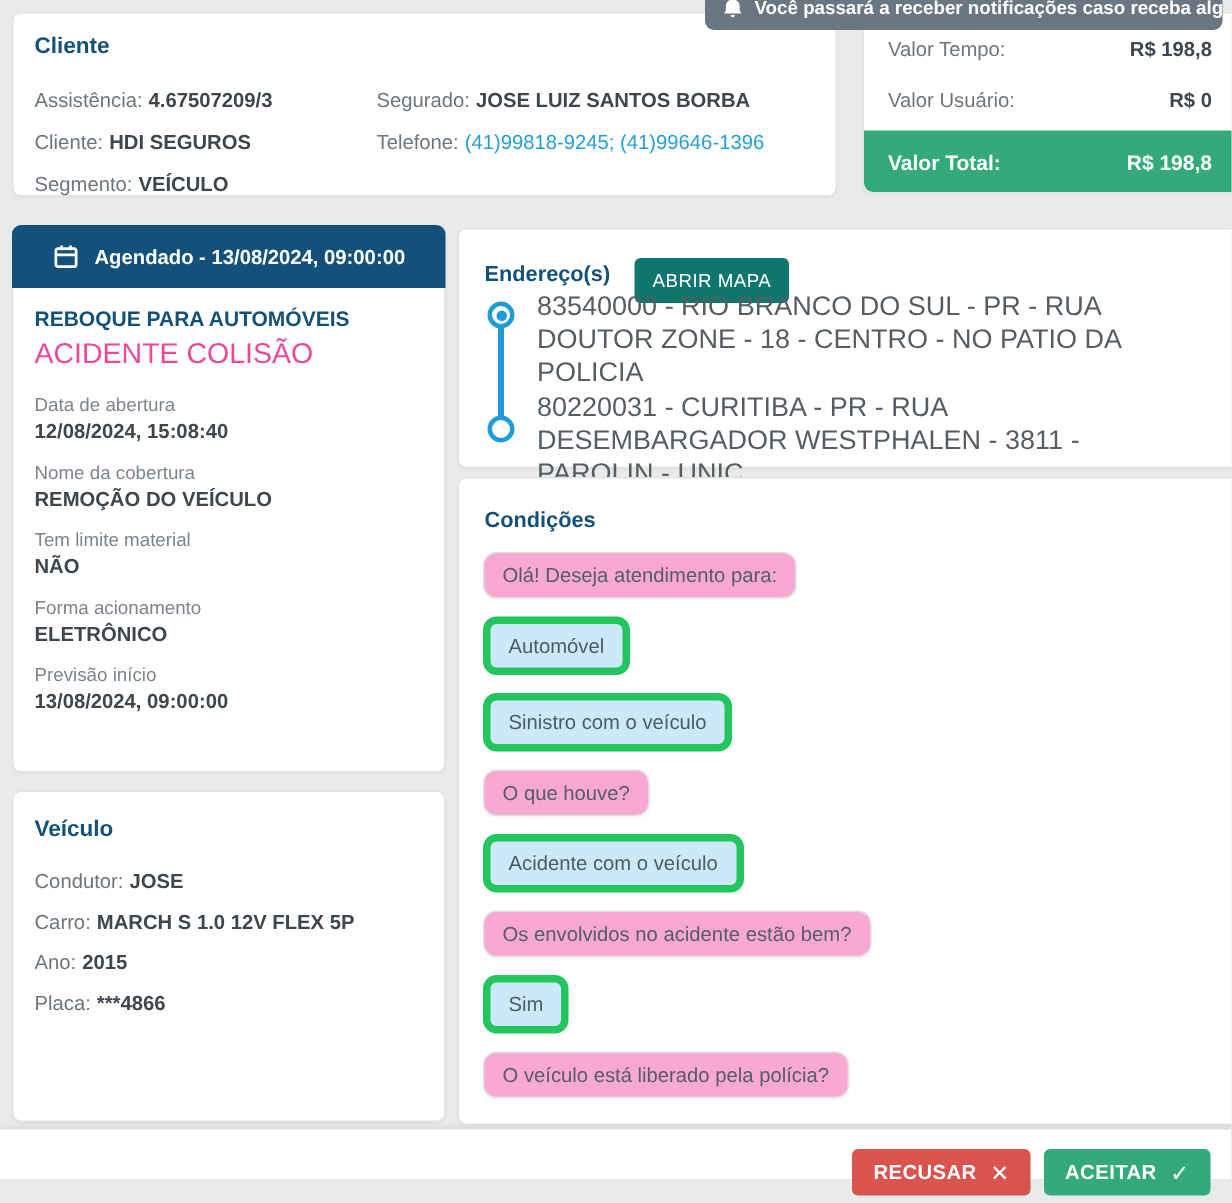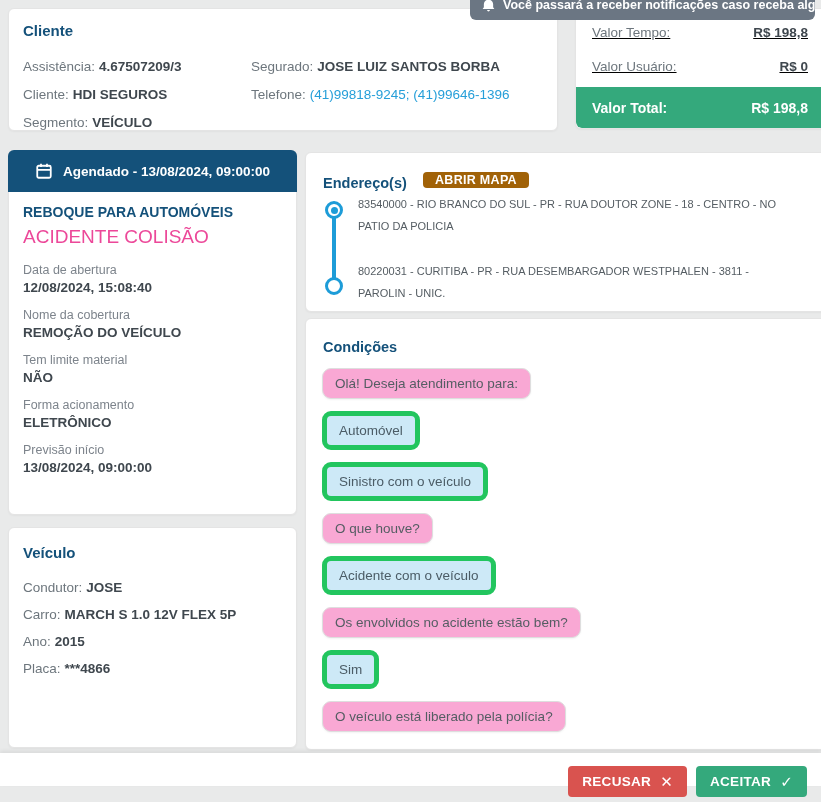--- a/index.html
+++ b/index.html
@@ -26,21 +26,21 @@
   .card-cliente{left:8px;top:8px;width:550px;height:123px;}
   .card-title{position:absolute;left:14px;top:13px;font-size:15px;font-weight:bold;color:#14517a;}
   .field-col{position:absolute;top:44px;font-size:13.5px;line-height:28px;}
   .field-col .lbl{color:#6d767d;}
   .field-col .val{color:#3f474e;font-weight:600;margin-left:4px;}
   .field-col .val.link{color:#269fd9;font-weight:400;cursor:pointer;}
   .col-left{left:14px;}
   .col-right{left:242px;}
   
   .card-valor{left:575px;top:8px;width:260px;height:121px;overflow:hidden;}
-  .valor-row{position:absolute;left:16px;right:26px;font-size:13.5px;display:flex;justify-content:space-between;text-decoration:underline;}
+  .valor-row{position:absolute;left:16px;right:26px;font-size:13.5px;display:flex;justify-content:space-between;}
   .valor-row .lbl{color:#6d767d;}
   .valor-row .val{color:#3f474e;font-weight:bold;}
   .valor-total{
     position:absolute;left:0;right:0;bottom:0;height:41px;background:#34a97c;
     display:flex;align-items:center;justify-content:space-between;
     padding:0 26px 0 16px;color:#fff;font-size:14px;font-weight:bold;
     border-radius:0 0 6px 6px;
   }
   
   .card-agendado{left:8px;top:150px;width:289px;height:365px;}
@@ -57,33 +57,33 @@
   .fgroup .gval{font-size:13.5px;font-weight:bold;color:#3f474e;}
   
   .card-veiculo{left:8px;top:527px;width:289px;height:221px;}
   .veh-fields{position:absolute;left:14px;top:46px;font-size:13.5px;line-height:27px;}
   .veh-fields .lbl{color:#6d767d;}
   .veh-fields .val{color:#3f474e;font-weight:600;margin-left:4px;}
   
   .card-endereco{left:305px;top:152px;width:530px;height:160px;}
   .addr-title{position:absolute;left:17px;top:22px;font-size:14.5px;font-weight:bold;color:#14517a;}
   .map-btn{
-    position:absolute;left:117px;top:19px;height:16px;padding:0 12px;
-    background:#a16207;color:#fff;border:none;border-radius:4px;
-    font-family:inherit;font-size:12.5px;font-weight:bold;letter-spacing:.3px;cursor:pointer;
+    position:absolute;left:117px;top:19px;height:30px;padding:0 12px;
+    background:#0f766e;color:#fff;border:none;border-radius:4px;
+    font-family:inherit;font-size:12.5px;font-weight:normal;letter-spacing:.3px;cursor:pointer;
   }
   .tl-line{position:absolute;left:26px;top:57px;width:3.5px;height:76px;background:#1d9cd8;}
   .tl-dot{position:absolute;width:12px;height:12px;border:3.5px solid #1d9cd8;border-radius:50%;background:#fff;}
   .tl-dot.first{left:19px;top:48px;}
   .tl-dot.second{left:19px;top:124px;}
   .tl-dot.first::after{
     content:"";position:absolute;left:2.5px;top:2.5px;width:7px;height:7px;
     border-radius:50%;background:#1d9cd8;
   }
-  .addr-text{position:absolute;left:52px;width:420px;font-size:11px;line-height:22px;color:#555d63;}
+  .addr-text{position:absolute;left:52px;width:420px;font-size:18px;line-height:22px;color:#555d63;}
   .addr-1{top:40px;}
   .addr-2{top:107px;}
   
   .card-condicoes{left:305px;top:318px;width:530px;height:432px;overflow:hidden;}
   .cond-title{position:absolute;left:17px;top:20px;font-size:14.5px;font-weight:bold;color:#14517a;}
   .cond-list{position:absolute;left:16px;top:49px;right:16px;}
   .bubble{
     display:table;max-width:440px;padding:4px 12px;margin-bottom:12px;
     border-radius:9px;font-size:13.5px;line-height:21px;box-sizing:border-box;
   }

